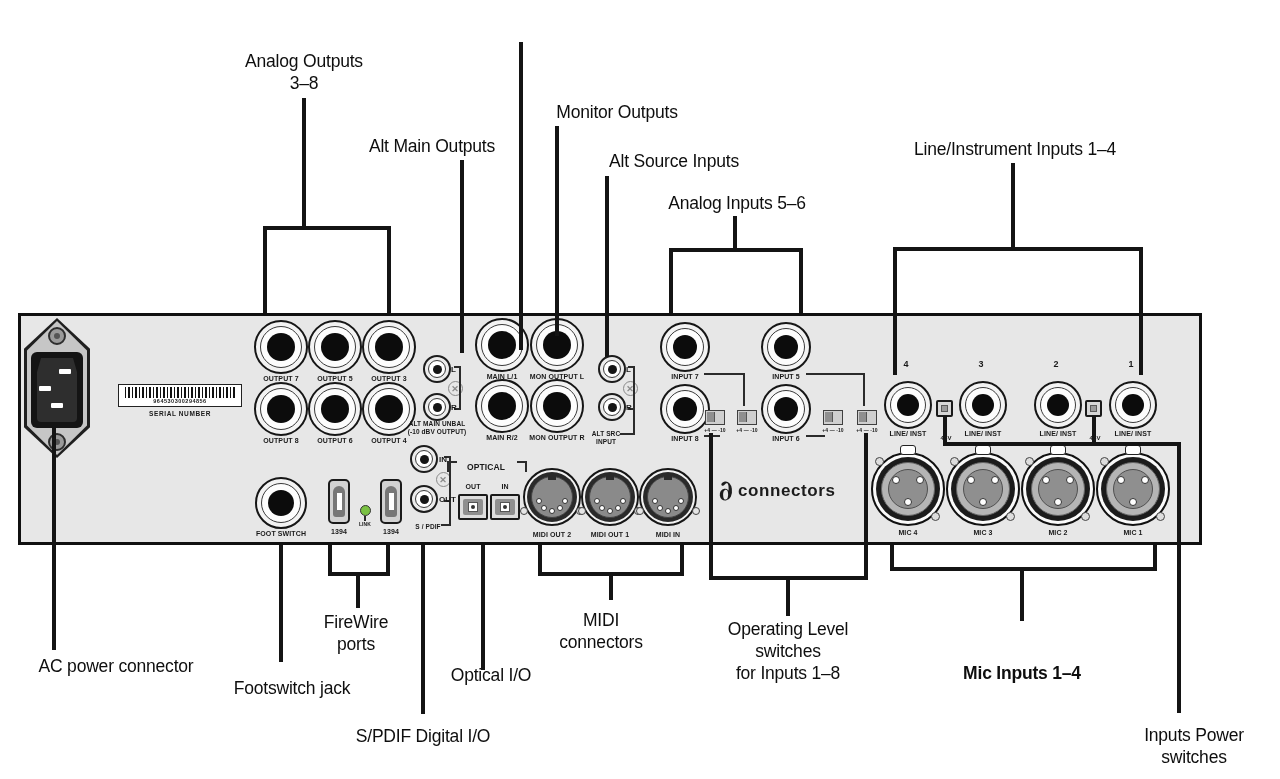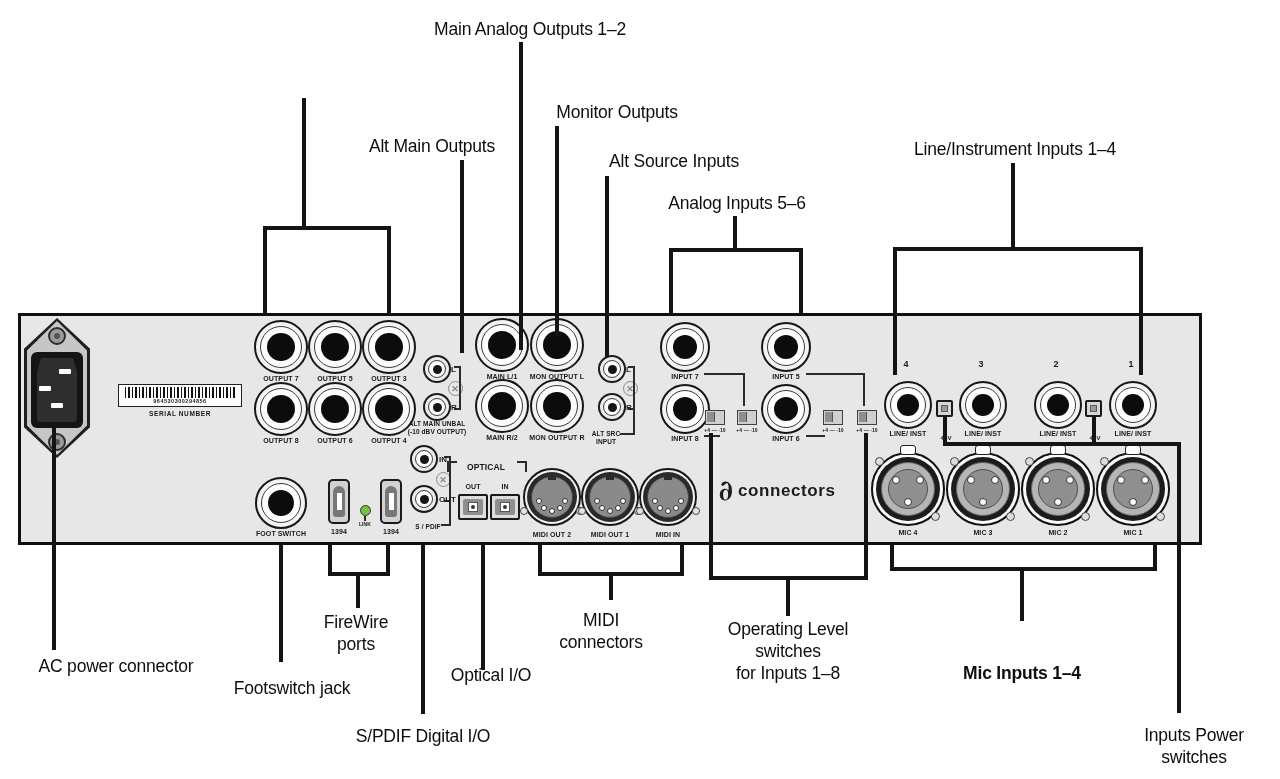--- a/index.html
+++ b/index.html
@@ -93,22 +93,23 @@
     <div class="thin" style="left: 449px; top: 456px; width: 2px; height: 46px;"></div>
     <div class="thin" style="left: 444px; top: 456px; width: 6px; height: 2px;"></div>
     <div class="thin" style="left: 444px; top: 500px; width: 6px; height: 2px;"></div>
     <div class="thin" style="left: 449px; top: 502px; width: 2px; height: 24px;"></div>
     <div class="thin" style="left: 441px; top: 524px; width: 9px; height: 2px;"></div>
     <div class="thin" style="left: 447px; top: 461px; width: 10px; height: 2px;"></div>
     <div class="thin" style="left: 447px; top: 461px; width: 2px; height: 11px;"></div>
     <div class="thin" style="left: 517px; top: 461px; width: 10px; height: 2px;"></div>
     <div class="thin" style="left: 525px; top: 461px; width: 2px; height: 11px;"></div>
     <div class="thin" style="left: 364px; top: 516px; width: 2px; height: 5px;"></div>
-    <div class="callout" style="left: 530px; top: 18px;">
-      <div>Main Analog Outputs 1–2</div>
+    <div class="callout" style="left: 304px; top: 50px;">
+      <div>Analog Outputs</div>
+      <div>3–8</div>
     </div>
     <div class="callout" style="left: 432px; top: 135px;">
       <div>Alt Main Outputs</div>
     </div>
     <div class="callout" style="left: 617px; top: 101px;">
       <div>Monitor Outputs</div>
     </div>
     <div class="callout" style="left: 674px; top: 150px;">
       <div>Alt Source Inputs</div>
     </div>

